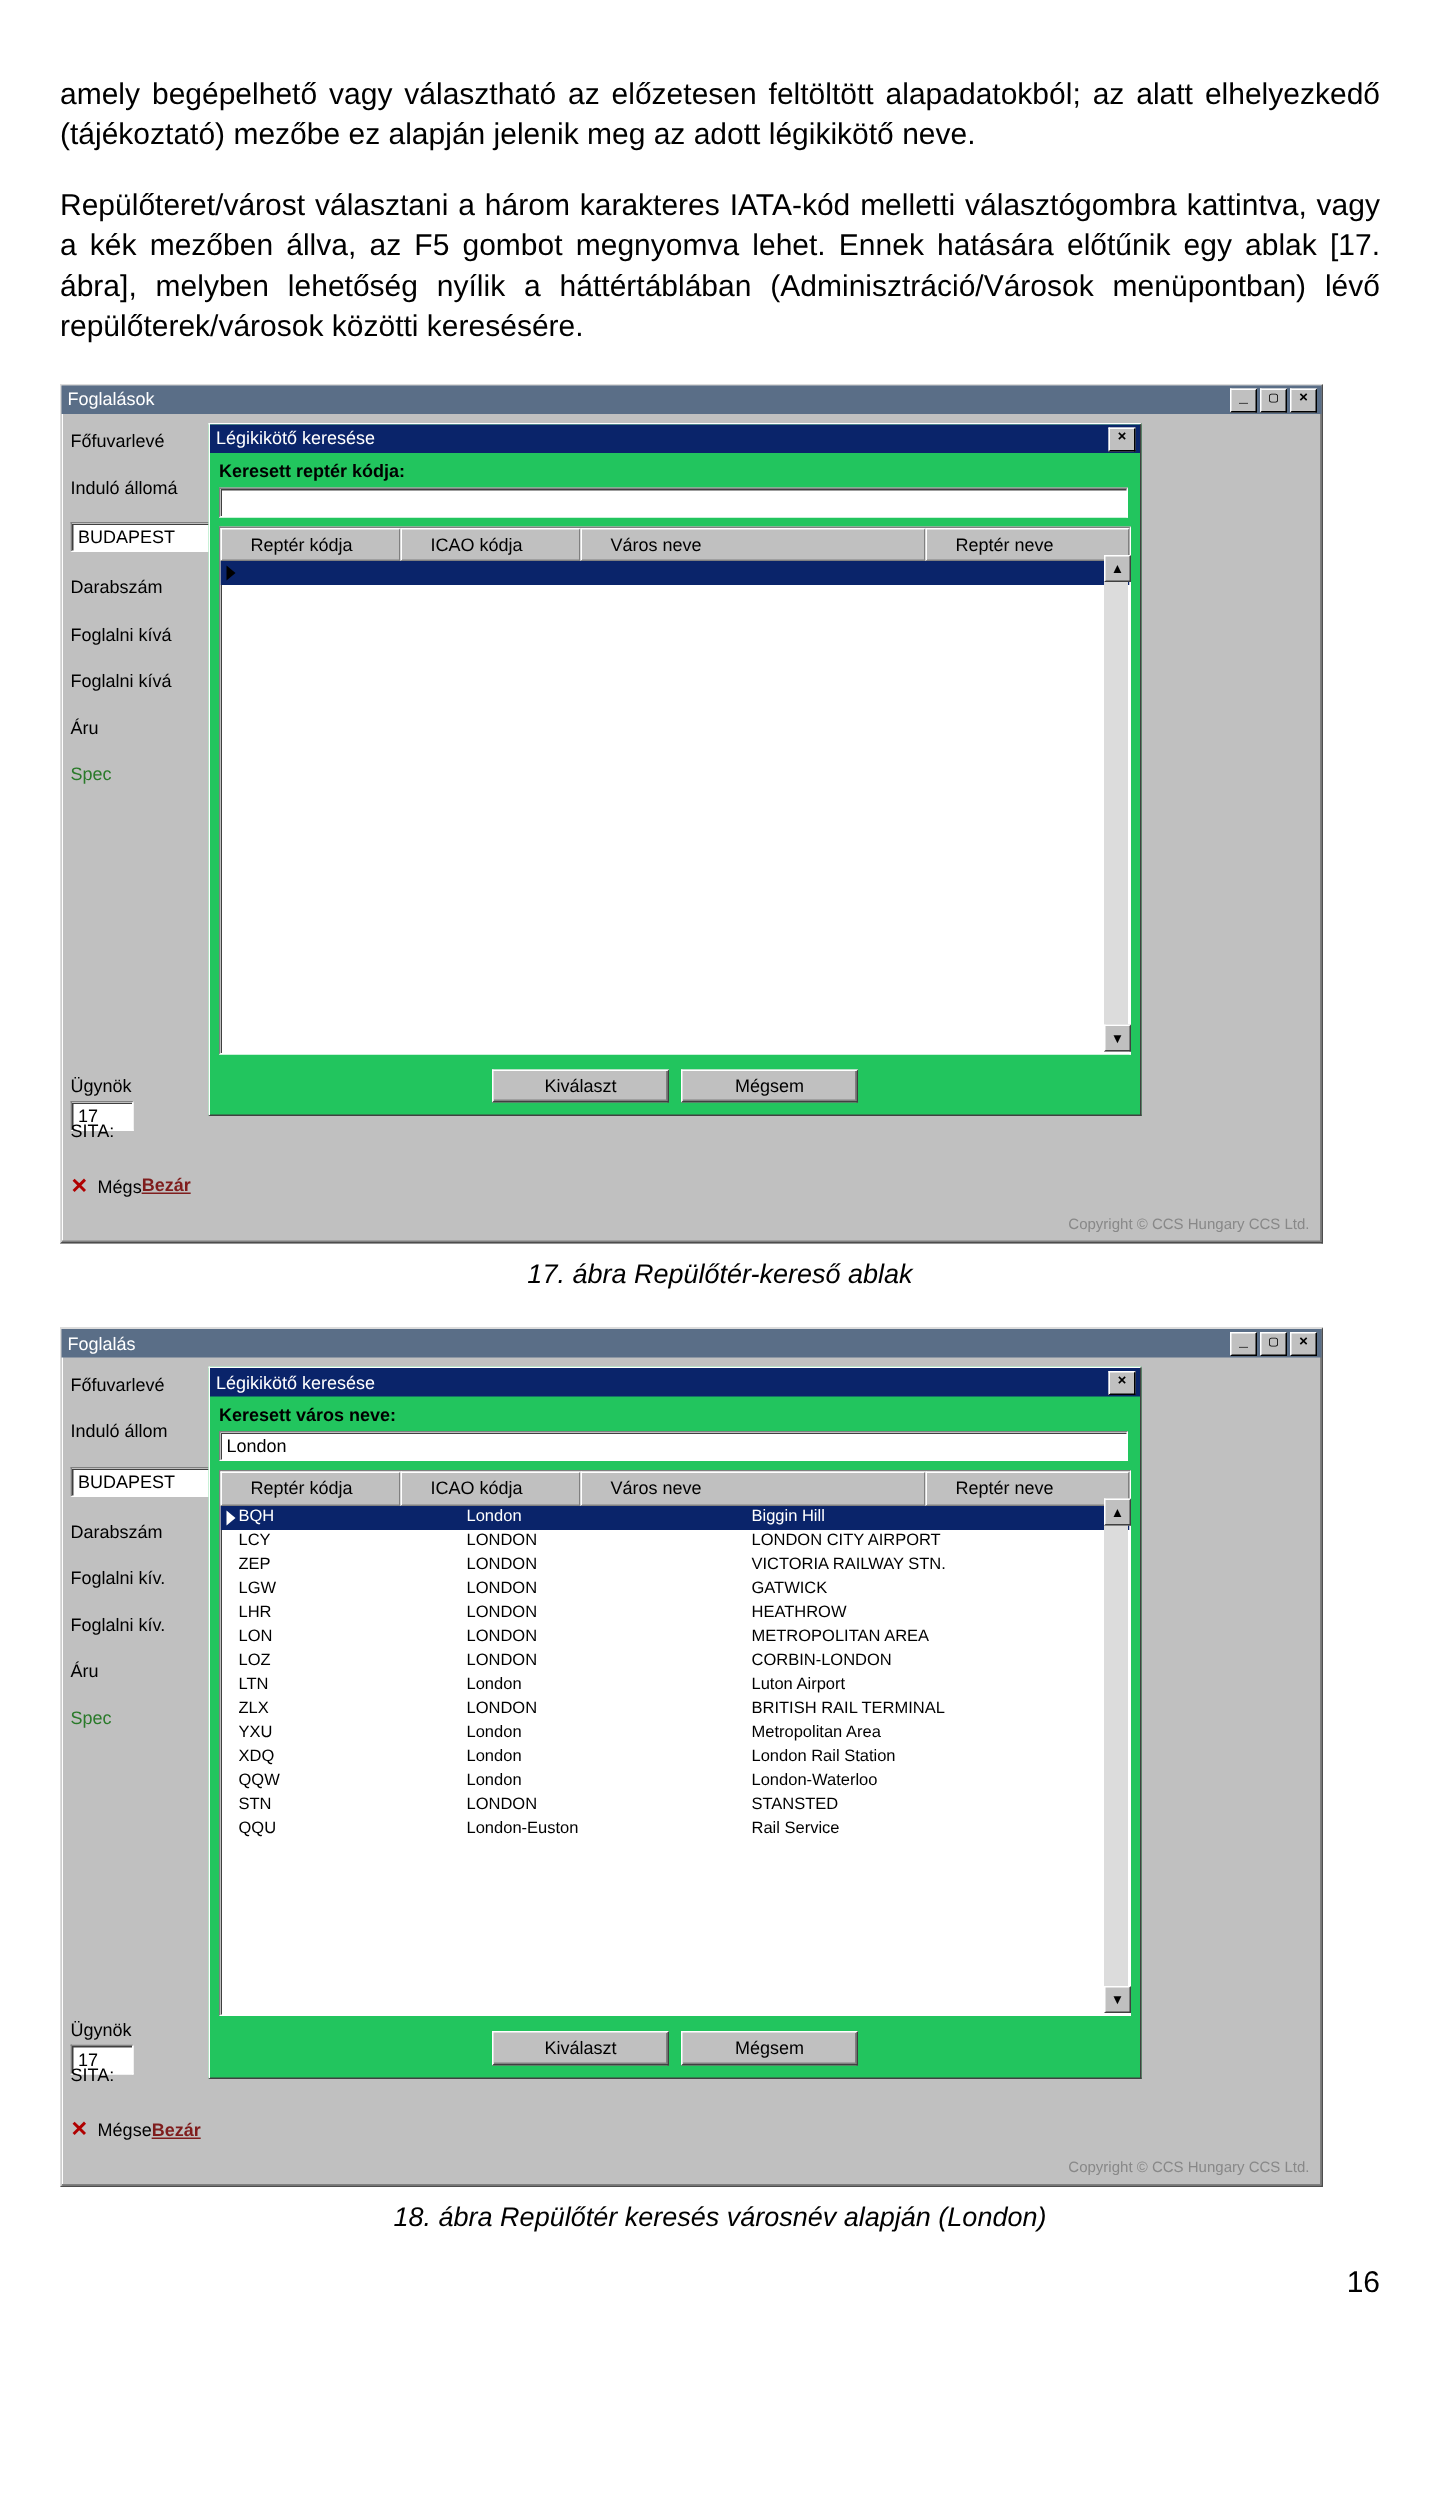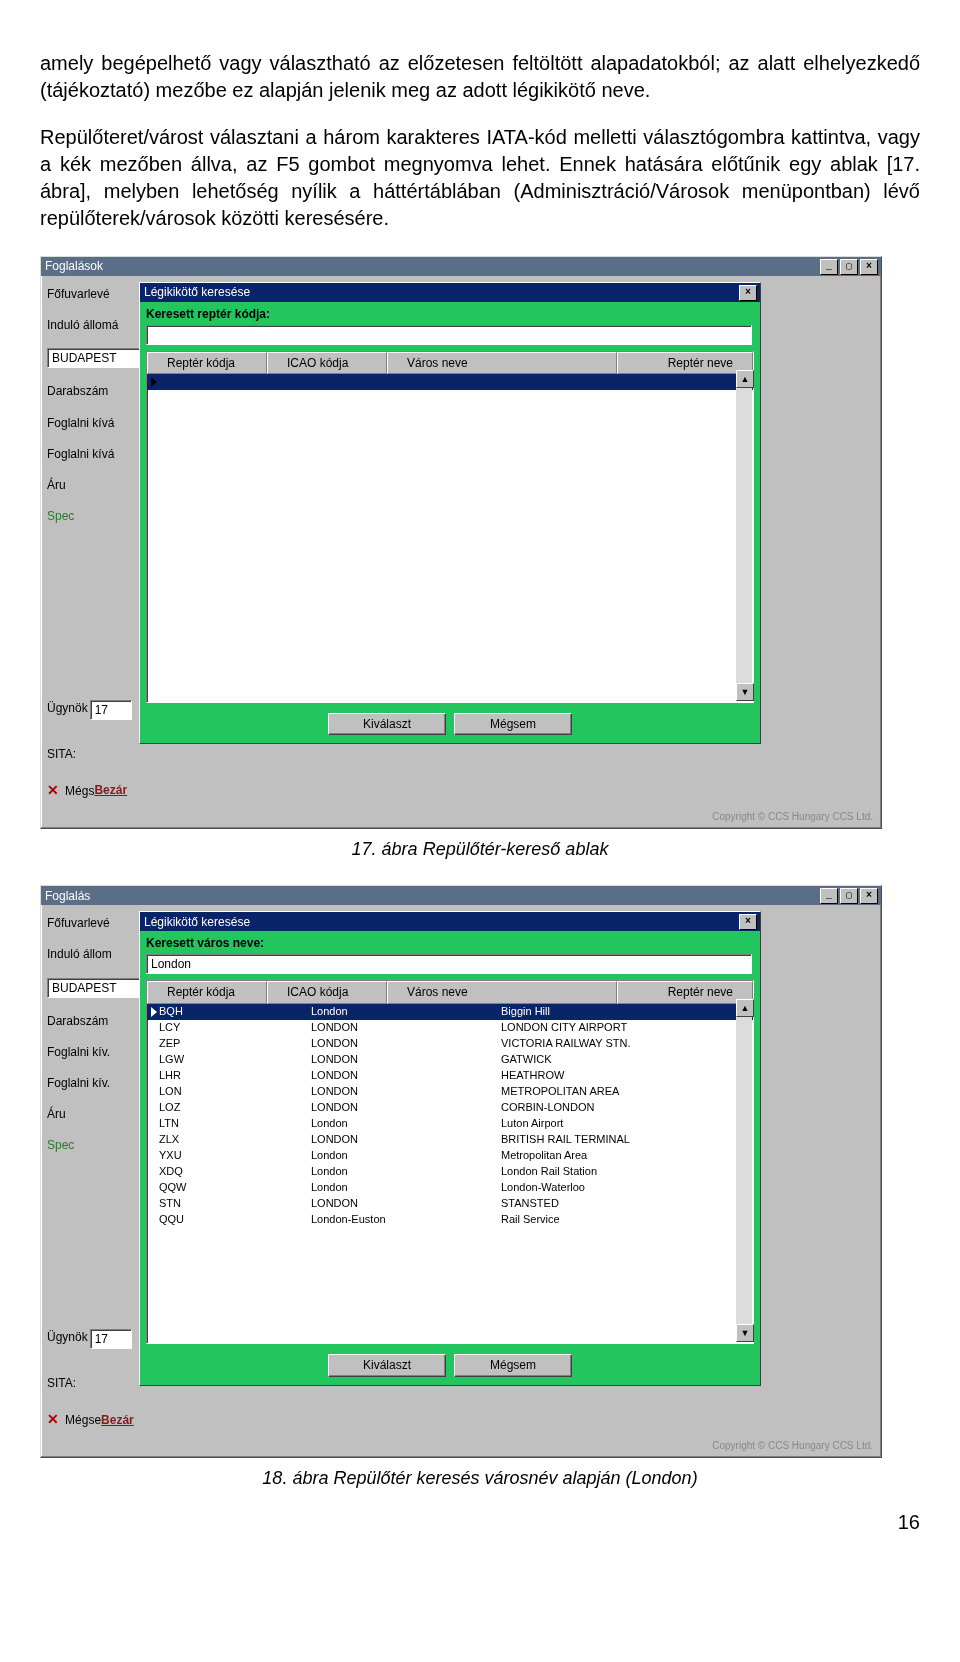--- a/index.html
+++ b/index.html
@@ -154,22 +154,22 @@
     position:absolute;
     left:6px; top:10px;
     display:flex;
     flex-direction:column;
     gap:15px;
     font-size:12px;
   }
   .leftlabels > div { white-space:nowrap; }
 
   .bg-ugynok {
-    position:absolute; left:6px; bottom:108px;
-    display:flex; flex-direction:row; gap:2px;
+    position:absolute; left:6px; bottom:74px;
+    display:flex; flex-direction:column; gap:2px;
   }
   .bg-sita {
     position:absolute; left:6px; bottom:66px;
   }
   .bg-bottomrow {
     position:absolute; left:6px; right:6px; bottom:28px;
     display:flex; align-items:center;
   }
   .bg-input-short { width:32px; }
 
@@ -210,21 +210,21 @@
     align-items:center;
   }
   .sel {
     background:#0a246a;
     color:#fff;
   }
   .c1{ width:80px; padding-left:4px; display:flex; align-items:center;}
   .c2{ width:80px; }
   .c3{ width:190px; }
   .c4{ flex:1; }
-  .hc1{width:80px;} .hc2{width:80px;} .hc3{width:190px;} .hc4{flex:1;text-align:right;}
+  .hc1{width:80px;} .hc2{width:80px;} .hc3{width:190px;} .hc4{flex:1;}
 
   .scrollbar {
     position:absolute; right:1px; top:18px; bottom:1px;
     width:16px; background:#dcdcdc;
     display:flex; flex-direction:column; justify-content:space-between;
   }
   .sb-btn {
     width:16px; height:16px;
     background:#c0c0c0;
     border-top:1px solid #fff; border-left:1px solid #fff;

